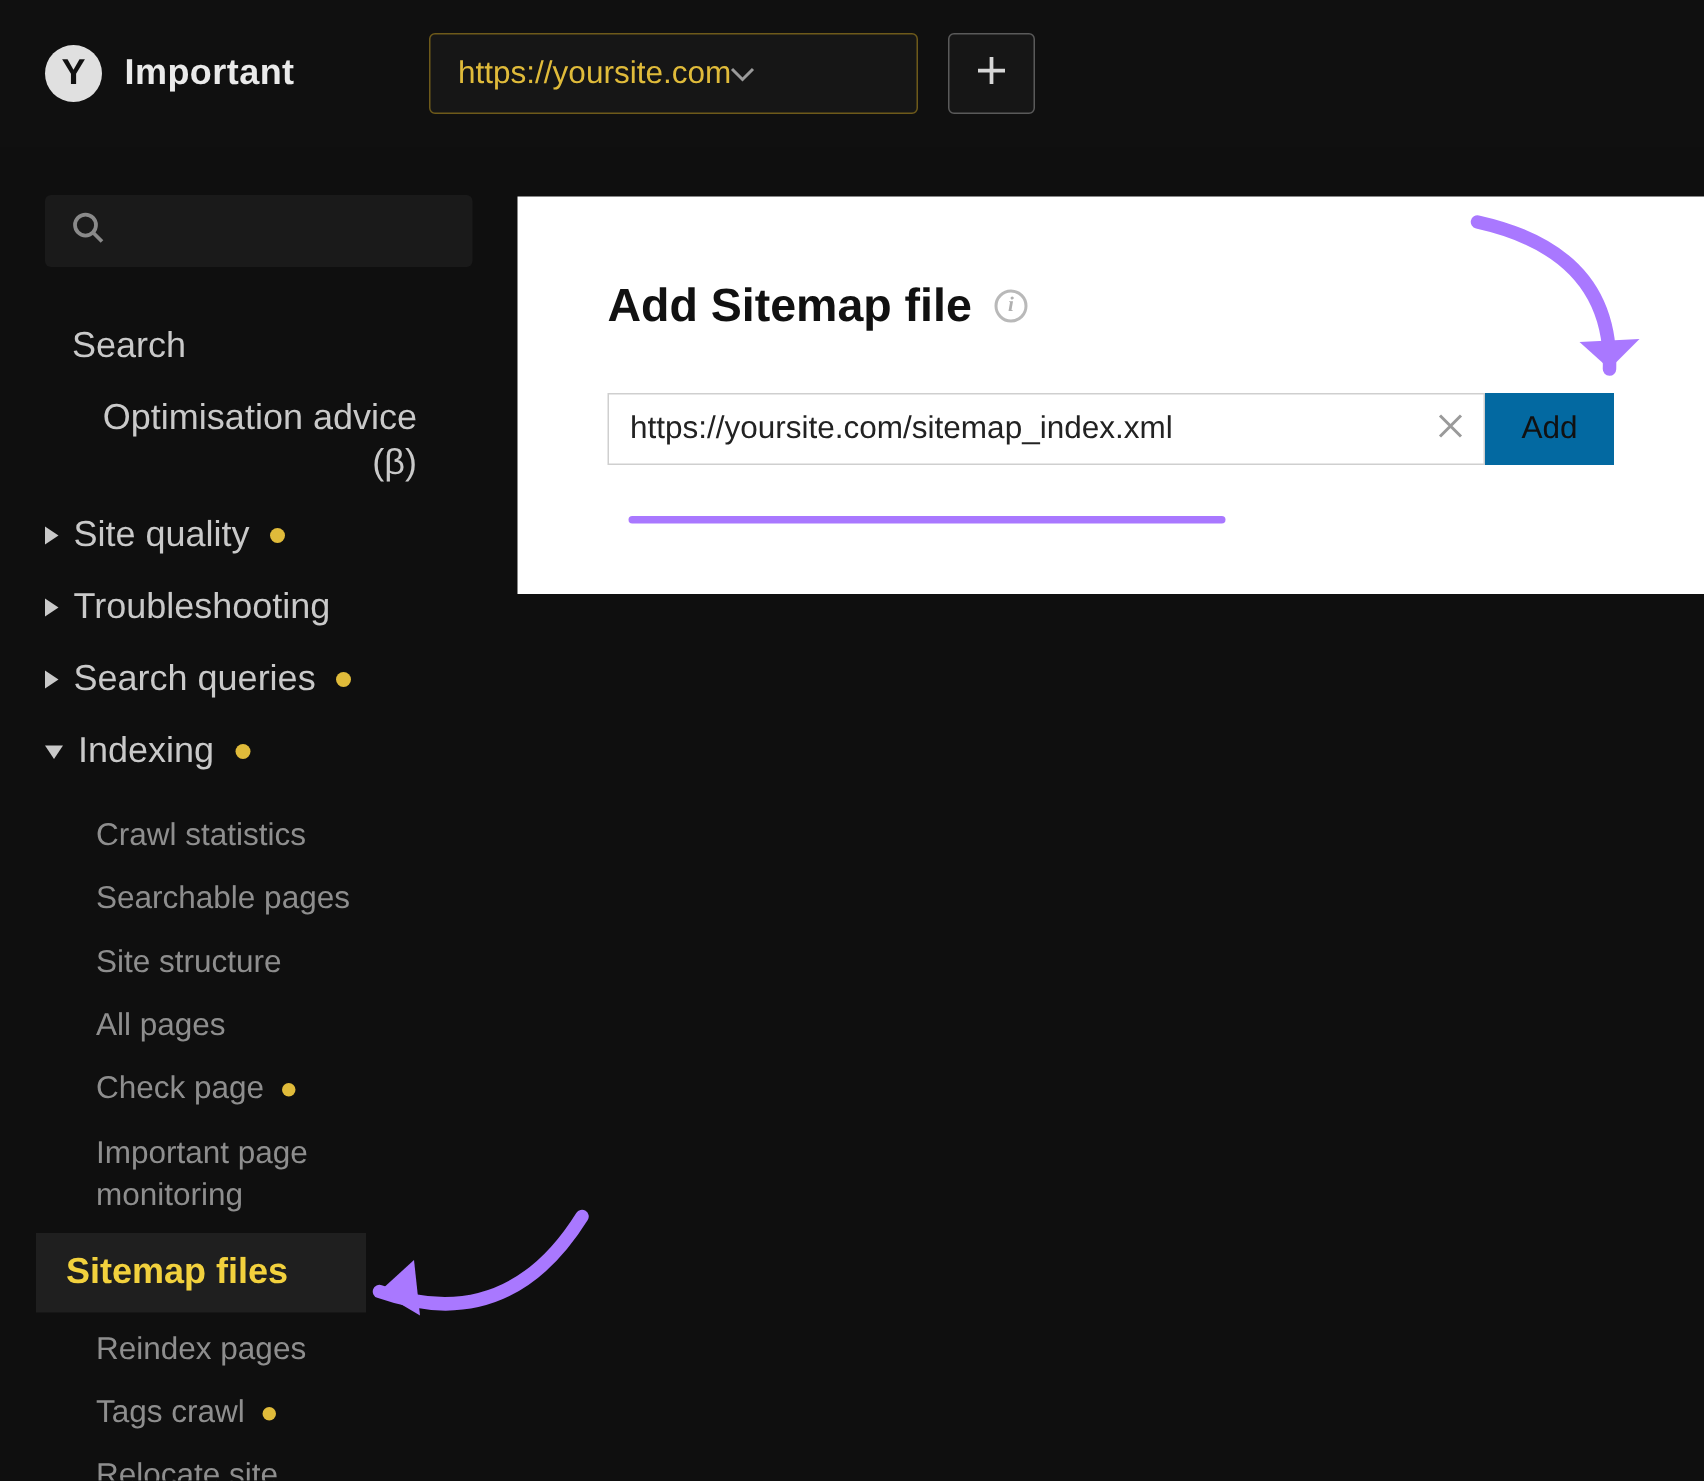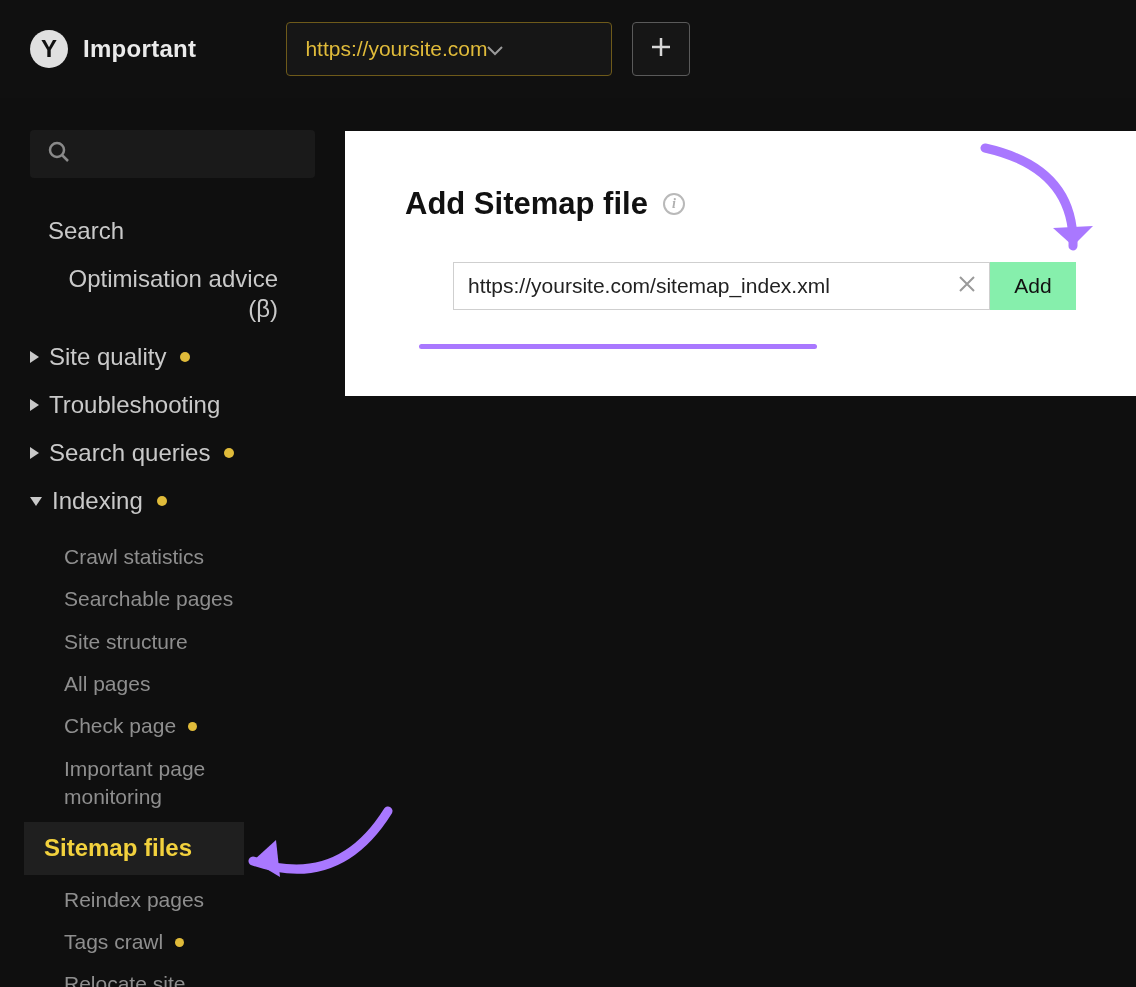--- a/index.html
+++ b/index.html
@@ -35,25 +35,25 @@
   .sub-list { margin-top: 6px; display: flex; flex-direction: column; gap: 8px; }
   .sub-item { color: #8e8e8e; font-size: 21px; font-weight: 400; cursor: pointer; padding: 3px 0 3px 34px; line-height: 1.35; display: flex; align-items: center; gap: 8px; }
   .sub-item .dot { width: 9px; height: 9px; }
   .sub-item.active { background: #1f1f1f; color: #f2d13d; font-size: 24px; font-weight: 600; padding: 10px 0 10px 20px; margin-left: -6px; width: 220px; }
 
   
   .main { position: relative; flex: 1; }
   .panel { position: absolute; left: 0; top: 33px; width: 791px; height: 265px; background: #fff; padding: 55px 60px 40px 60px; }
   .panel-title { display: flex; align-items: center; gap: 15px; font-size: 31px; color: #111; font-weight: 600; margin-bottom: 40px; }
   .info-icon { width: 22px; height: 22px; border: 2px solid #b9b9b9; border-radius: 50%; display: inline-flex; align-items: center; justify-content: center; font-size: 14px; color: #b0b0b0; font-weight: 700; font-style: italic; font-family: Georgia, serif; }
-  .input-row { display: flex; margin-left: 48px; }
+  .input-row { display: flex; }
   .url-input { flex: 1; height: 48px; border: 1px solid #cfcfcf; padding: 0 44px 0 14px; font-size: 21px; color: #222; outline: none; position: relative; }
   .input-wrap { position: relative; flex: 1; display: flex; }
   .clear-x { position: absolute; right: 14px; top: 50%; transform: translateY(-50%); color: #9a9a9a; font-size: 22px; cursor: pointer; }
-  .add-btn { width: 86px; height: 48px; background: #86efac; border: none; font-size: 21px; color: #111; font-weight: 500; cursor: pointer; }
+  .add-btn { width: 86px; height: 48px; background: #0369a1; border: none; font-size: 21px; color: #111; font-weight: 500; cursor: pointer; }
   .underline { position: absolute; height: 5px; background: #a978ff; border-radius: 3px; }
 
   
   .arrow-svg { position: absolute; pointer-events: none; }
 </style>
 </head>
 <body>
 
 <div class="header">
   <div class="logo">

